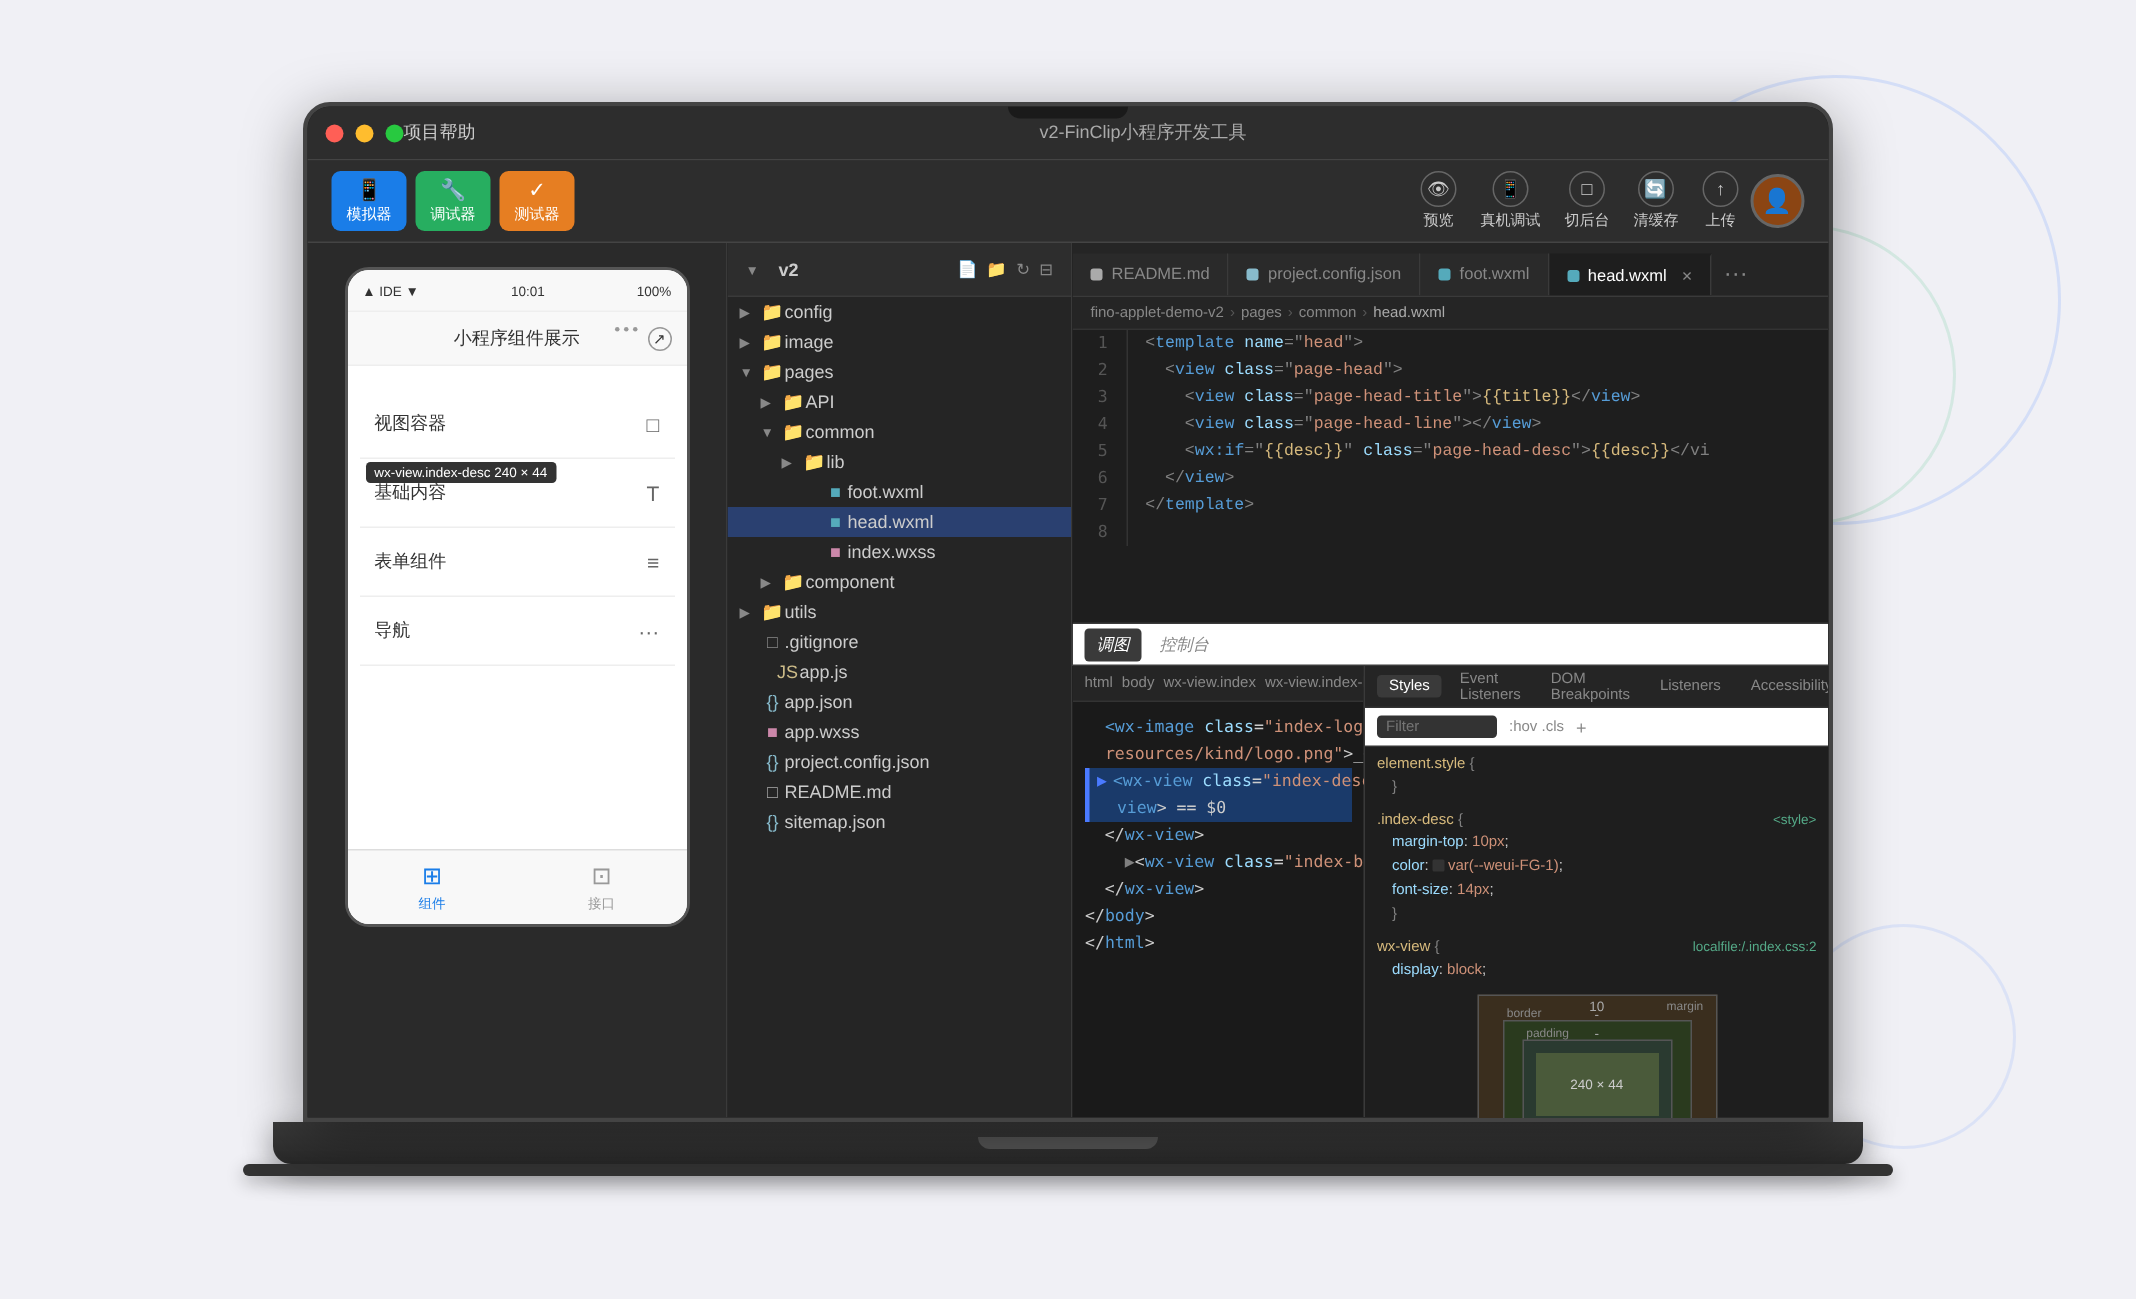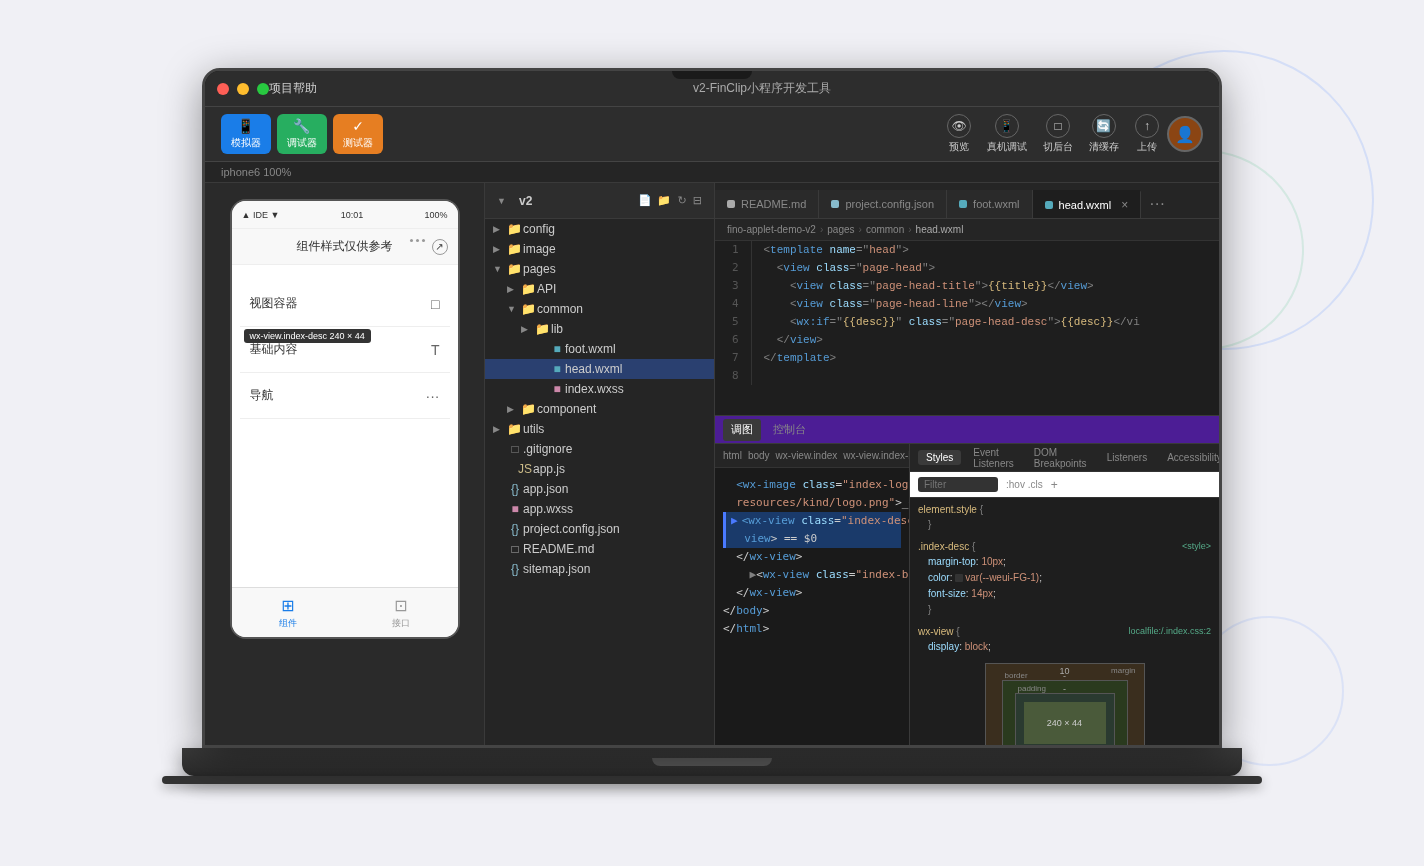--- a/index.html
+++ b/index.html
@@ -533,25 +533,26 @@
       border-top: 1px solid #3a3a3a;
       display: flex;
       flex-direction: column;
       flex-shrink: 0;
     }
 
     .bottom-panel-tabs {
       height: 28px;
       display: flex;
       align-items: center;
-      background: #4c1d95;
+      background: #ffffff;
       border-bottom: 1px solid #3a3a3a;
       padding: 0 8px;
       gap: 4px;
       flex-shrink: 0;
+      font-style: italic;
     }
     .bp-tab {
       padding: 0 8px;
       height: 22px;
       display: flex;
       align-items: center;
       font-size: 11px;
       color: #888;
       cursor: pointer;
       border-radius: 3px;
@@ -771,35 +772,32 @@
             <span>清缓存</span>
           </div>
           <div class="toolbar-icon-item">
             <div class="icon-circle">↑</div>
             <span>上传</span>
           </div>
         </div>
         <div class="avatar-btn">👤</div>
       </div>
 
-      <div class="device-info">
-        <span>iphone6 100%</span>
-      </div>
 
       <div class="main-content">
 
         <div class="left-panel">
           <div class="phone-preview">
             <div class="phone-status-bar">
               <span>▲ IDE ▼</span>
               <span>10:01</span>
               <span>100%</span>
             </div>
             <div class="phone-title-bar">
-              <span>组件样式仅供参考</span>
+              <span>小程序组件展示</span>
               <div class="phone-title-dots">
                 <div class="phone-title-dot"></div>
                 <div class="phone-title-dot"></div>
                 <div class="phone-title-dot"></div>
                 <div style="width:16px;height:16px;border-radius:50%;border:1.5px solid #999;display:inline-flex;align-items:center;justify-content:center;font-size:10px;margin-left:4px">↗</div>
               </div>
             </div>
 
             <div class="phone-content">
 
@@ -809,20 +807,24 @@
 
 
               <div class="phone-menu-items">
                 <div class="phone-menu-item">
                   <span>视图容器</span>
                   <span class="phone-menu-icon">□</span>
                 </div>
                 <div class="phone-menu-item">
                   <span>基础内容</span>
                   <span class="phone-menu-icon">T</span>
+                </div>
+                <div class="phone-menu-item">
+                  <span>表单组件</span>
+                  <span class="phone-menu-icon">≡</span>
                 </div>
                 <div class="phone-menu-item">
                   <span>导航</span>
                   <span class="phone-menu-icon">···</span>
                 </div>
               </div>
             </div>
 
             <div class="phone-bottom-nav">
               <div class="phone-nav-item active">

